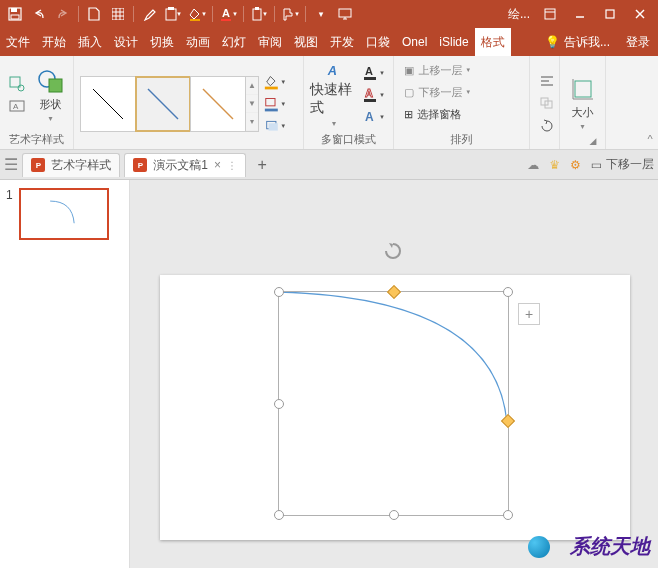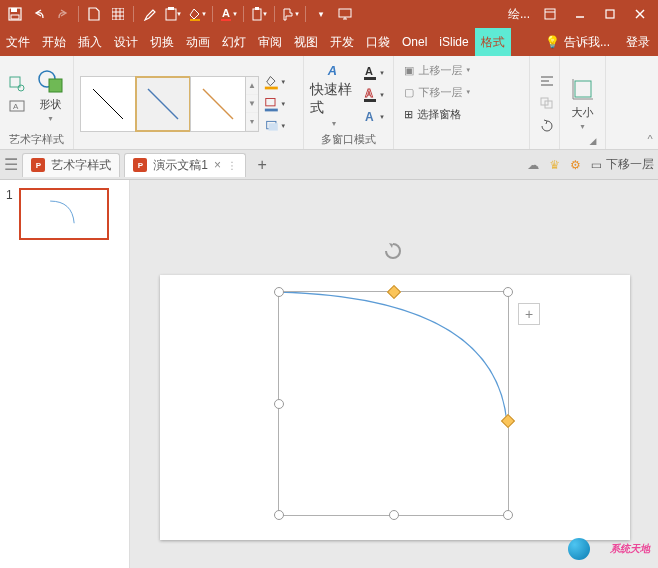--- a/index.html
+++ b/index.html
@@ -10,21 +10,21 @@
 .titlebar .qat { display: flex; gap: 2px; align-items: center; flex: 1; }
 .titlebar .qat-btn { width: 22px; height: 22px; display: flex; align-items: center; justify-content: center; color: #fff; cursor: pointer; }
 .titlebar .qat-sep { width: 1px; height: 16px; background: rgba(255,255,255,0.3); margin: 0 2px; }
 .titlebar .context-label { color: #fff; font-size: 12px; padding: 0 6px; }
 .titlebar .win-controls { display: flex; gap: 2px; }
 .titlebar .win-btn { width: 28px; height: 22px; display: flex; align-items: center; justify-content: center; color: #fff; cursor: pointer; }
 
 
 .menubar { height: 28px; background: #b7472a; display: flex; align-items: stretch; }
 .menubar .tab { padding: 0 6px; font-size: 12px; color: #fff; display: flex; align-items: center; cursor: pointer; white-space: nowrap; }
-.menubar .tab.active { background: #5eead4; color: #b7472a; }
+.menubar .tab.active { background: #ffffff; color: #b7472a; }
 .menubar .spacer { flex: 1; }
 .menubar .right-item { padding: 0 8px; font-size: 12px; color: #fff; display: flex; align-items: center; gap: 4px; cursor: pointer; }
 
 
 .ribbon { height: 94px; background: #f3f3f3; border-bottom: 1px solid #d4d4d4; display: flex; }
 .ribbon-group { border-right: 1px solid #e1e1e1; padding: 4px 6px 2px; display: flex; flex-direction: column; }
 .ribbon-group .group-body { flex: 1; display: flex; align-items: center; gap: 4px; }
 .ribbon-group .group-label { font-size: 11px; color: #666; text-align: center; padding-top: 2px; position: relative; }
 .ribbon-group .dialog-launcher { position: absolute; right: 0; bottom: 0; width: 12px; height: 12px; color: #888; cursor: pointer; font-size: 9px; line-height: 12px; }
 
@@ -62,21 +62,21 @@
 .thumb svg { width: 100%; height: 100%; }
 
 .canvas-area { flex: 1; background: #e9e9e9; position: relative; overflow: hidden; }
 .slide { position: absolute; left: 30px; top: 95px; width: 470px; height: 265px; background: #fff; box-shadow: 0 1px 3px rgba(0,0,0,0.3); }
 .selection-box { position: absolute; border: 1px solid #b0b0b0; }
 .sel-handle { position: absolute; width: 10px; height: 10px; background: #fff; border: 1px solid #999; border-radius: 50%; margin: -5px; }
 .sel-handle.diamond { border-radius: 0; transform: rotate(45deg); background: #fbc55a; border-color: #c89030; }
 .rotate-handle { position: absolute; left: 50%; top: -34px; margin-left: -10px; color: #999; }
 .add-box { position: absolute; width: 22px; height: 22px; border: 1px solid #ccc; display: flex; align-items: center; justify-content: center; color: #888; font-size: 14px; cursor: pointer; }
 
-.watermark { position: absolute; right: 8px; bottom: 8px; display: flex; align-items: center; gap: 20px; font-size: 10px; color: #ec4899; font-weight: bold; font-style: italic; }
+.watermark { position: absolute; right: 8px; bottom: 8px; display: flex; align-items: center; gap: 20px; font-size: 20px; color: #4c1d95; font-weight: bold; font-style: italic; }
 .watermark .globe { width: 22px; height: 22px; border-radius: 50%; background: radial-gradient(circle at 30% 30%, #4ec5f1, #0b7db3); position: relative; }
 
 svg { display: block; }
 </style>
 </head>
 <body>
 
 <div class="titlebar">
   <div class="qat">
     <div class="qat-btn">
@@ -340,20 +340,21 @@
       <div class="text-btn">
           <span>▢</span>
           <span>下移一层</span>
           <span style="font-size:7px">▾</span>
         </div>
       <div class="text-btn enabled">
           <span>⊞</span>
           <span>选择窗格</span>
         </div>
     </div>
+    <div class="group-label">排列</div>
   </div>
   <div class="ribbon-group" style="width:30px">
     <div class="group-body">
         <div class="small-col">
       <div class="small-btn">
             <svg width="16" height="14">
               <line x1="2" y1="3" x2="14" y2="3" stroke="#555"></line>
               <line x1="2" y1="7" x2="10" y2="7" stroke="#555"></line>
               <line x1="2" y1="11" x2="14" y2="11" stroke="#555"></line>
             </svg>

